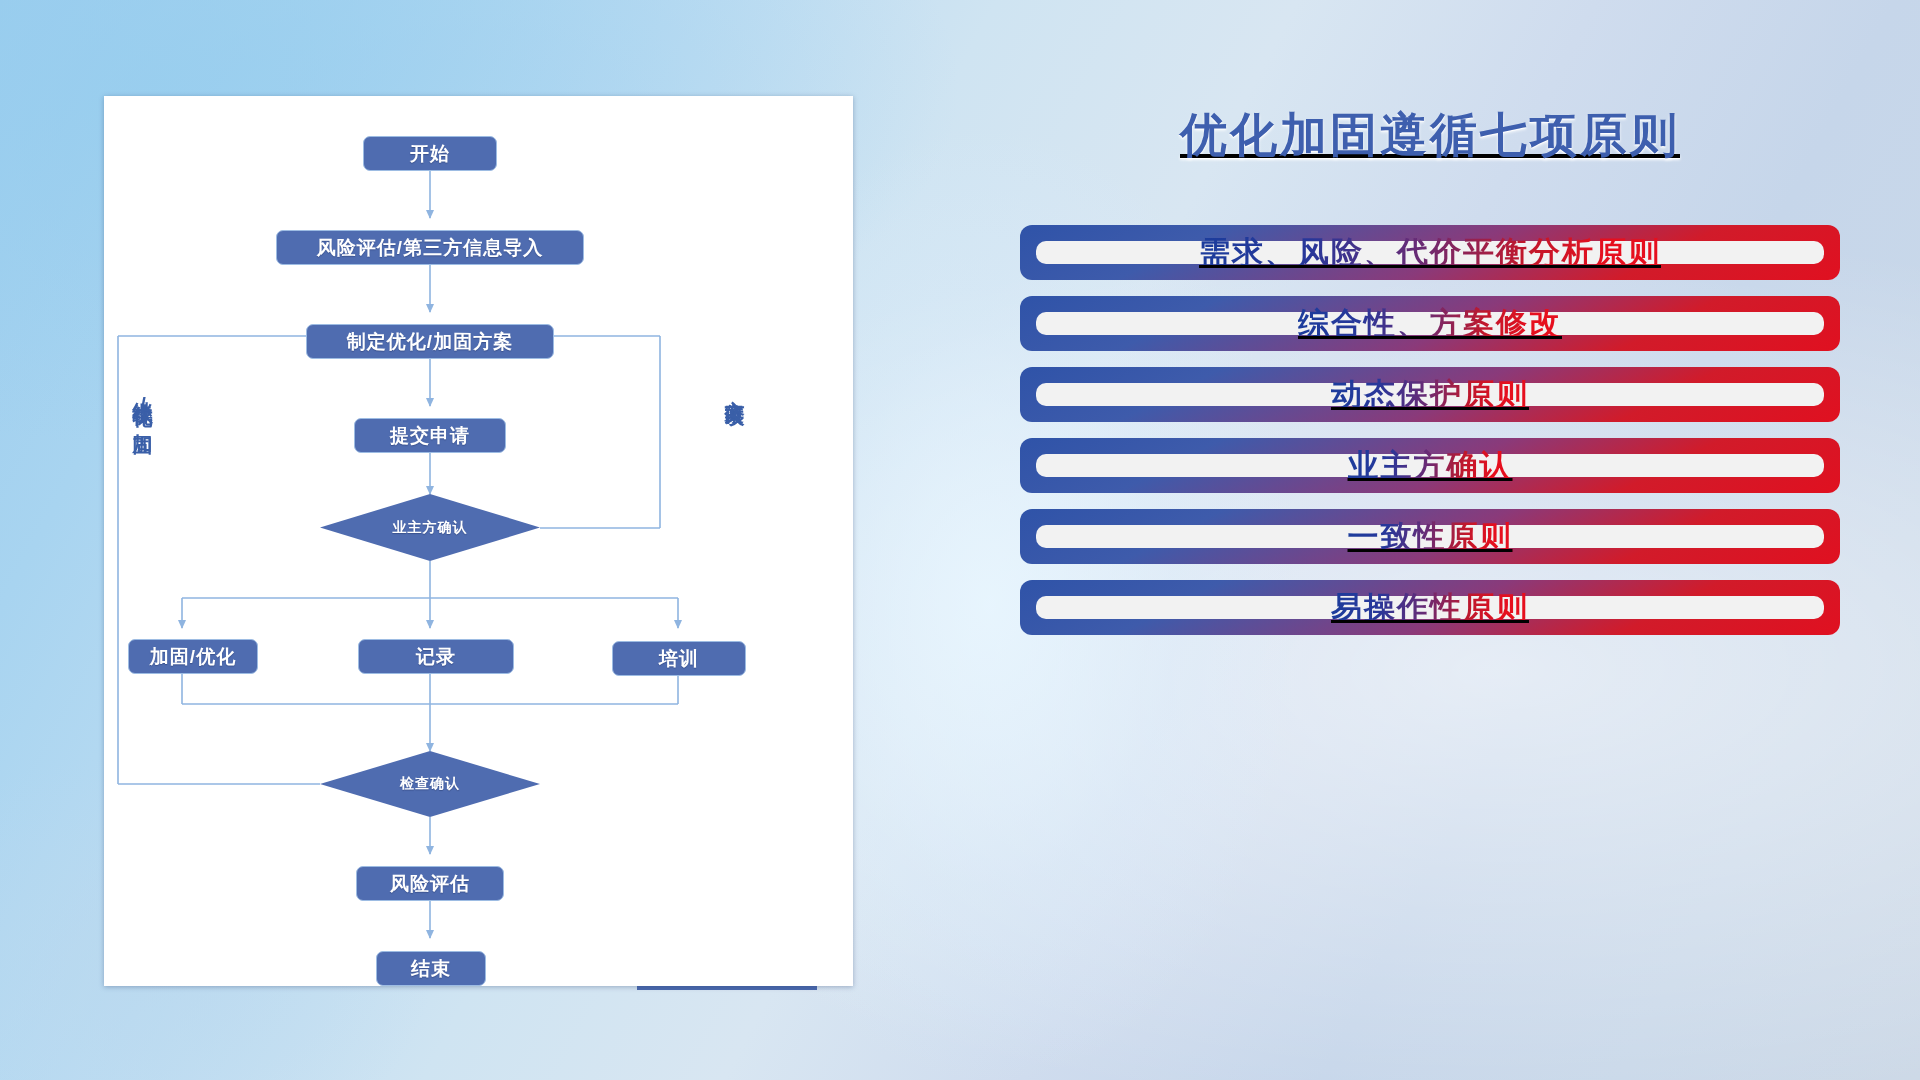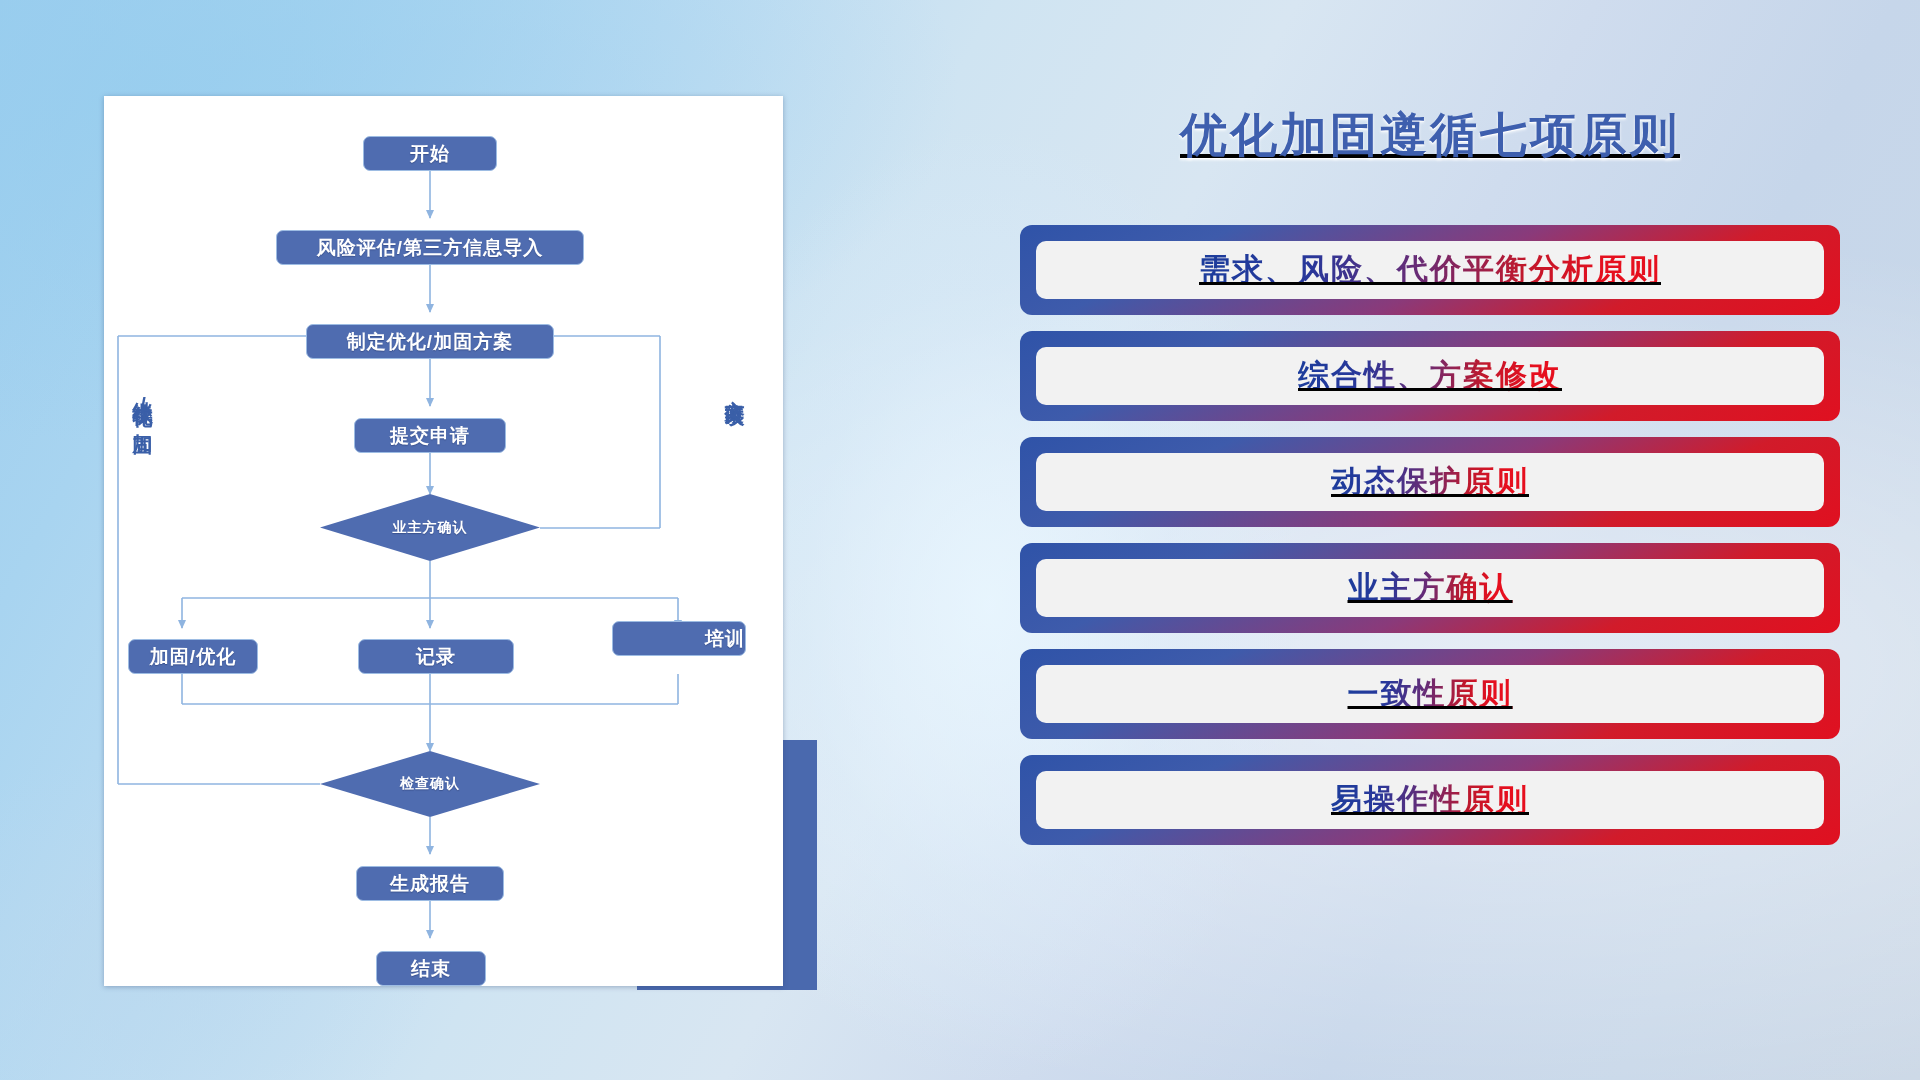--- a/index.html
+++ b/index.html
@@ -53,21 +53,21 @@
     left: 637px;
     top: 740px;
     width: 180px;
     height: 250px;
     background: #4a69ae;
   }
   #flow-card {
     position: absolute;
     left: 104px;
     top: 96px;
-    width: 679px;
+    width: 749px;
     height: 890px;
     background: #ffffff;
     box-shadow: 0 1px 5px rgba(40,60,110,0.35);
   }
   
   #flow-canvas {
     position: absolute;
     inset: 0;
   }
   #flow-svg {
@@ -141,21 +141,21 @@
     font-size: 47px;
     font-weight: bold;
     color: #3e5fae;
     letter-spacing: 3px;
     text-shadow: 0 2px 3px rgba(255,255,255,0.85), 0 1px 0 rgba(255,255,255,0.9);
     margin: 0 0 58px 0;
     white-space: nowrap;
   }
   .principle-item {
     position: relative;
-    height: 90px;
+    height: 55px;
     margin-bottom: 16px;
     border-radius: 12px;
     padding: 16px;
     background: linear-gradient(153deg, #2f53a8 0%, #3e5bab 22%, #8a3a7a 53%, #d11b2a 76%, #e01020 100%);
     box-sizing: border-box;
     margin-top: 16px;
   }
   .principle-inner {
     width: 100%;
     height: 100%;
@@ -254,31 +254,31 @@
       </div>
 
       <div class="node" style="left:24px; top:543px; width:130px; height:35px;">
         <span>加固/优化</span>
       </div>
 
       <div class="node" style="left:248px; top:543px; width:156px; height:35px;margin-left:6px;">
         <span>记录</span>
       </div>
 
-      <div class="node" style="left:508px; top:525px; width:134px; height:35px;justify-content:flex-end;">
+      <div class="node" style="left:508px; top:545px; width:134px; height:35px;">
         <span>培训</span>
       </div>
 
       <div class="diamond-wrap" style="left:216px; top:655px; width:220px; height:66px;">
         <div class="diamond-shape"></div>
         <span class="diamond-label">检查确认</span>
       </div>
 
       <div class="node" style="left:252px; top:770px; width:148px; height:35px;">
-        <span>生成报告</span>
+        <span>风险评估</span>
       </div>
 
       <div class="node" style="left:272px; top:855px; width:110px; height:35px;">
         <span>结束</span>
       </div>
 
       <div class="vlabel" style="left:28px; top:290px;">继续优化/加固</div>
 
       <div class="vlabel" style="left:620px; top:288px;">方案修改</div>
 

